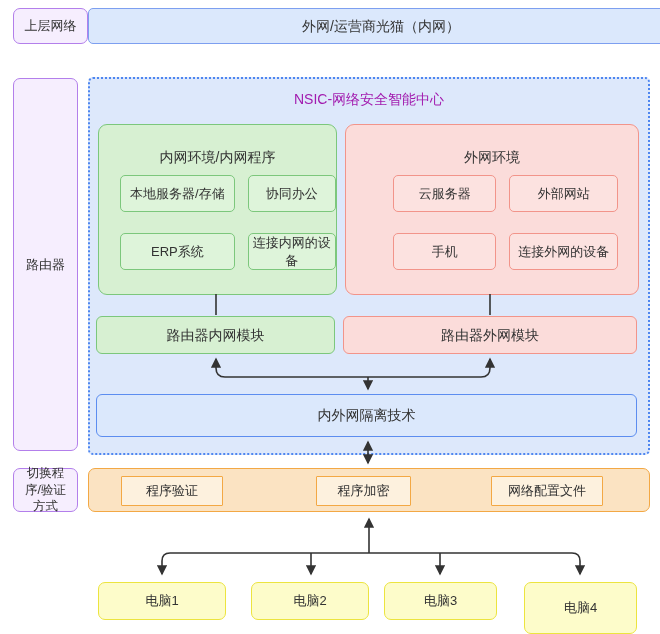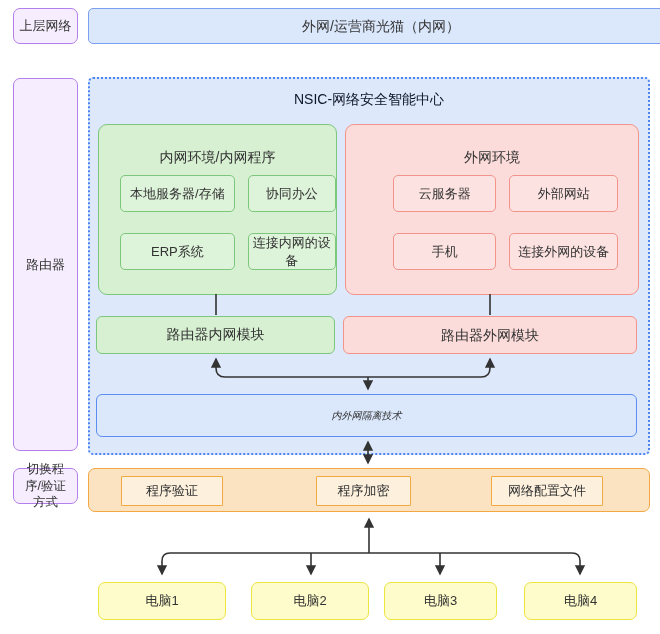--- a/index.html
+++ b/index.html
@@ -8,50 +8,50 @@
   .bx{position:absolute;box-sizing:border-box;display:flex;align-items:center;justify-content:center;
       text-align:center;font-size:13px;line-height:1.35;color:#333;}
   
   .plabel{background:var(--purple-bg,#f6eefe);border:1px solid var(--purple-border,#b37feb);
           border-radius:7px;font-size:13px;padding:2px;}
   
   .bluebar{background:var(--blue-bg,#dbe8fc);border:1px solid var(--blue-border,#7d9ff0);border-radius:5px;font-size:14px;}
   
   .nsic{position:absolute;box-sizing:border-box;background:var(--nsic-bg,#dde8fb);
         border:2px dotted var(--blue-dash-border,#4e86f0);border-radius:5px;}
-  .nsic-title{position:absolute;left:0;right:0;top:12px;text-align:center;font-size:14px;color:#0f172a;}
+  .nsic-title{position:absolute;left:0;right:0;top:12px;text-align:center;font-size:14px;color:#a21caf;}
   
   .env{position:absolute;box-sizing:border-box;border-radius:9px;}
   .env-green{background:var(--green-bg,#d7f0d2);border:1px solid var(--green-border,#7cc77c);}
   .env-red{background:var(--red-bg,#fbdcda);border:1px solid var(--red-border,#f2948a);}
   .env-title{position:absolute;left:0;right:0;top:24px;text-align:center;font-size:14px;}
   .env-grid{position:absolute;top:50px;display:grid;grid-auto-rows:37px;row-gap:21px;column-gap:13px;}
   .cell{box-sizing:border-box;display:flex;align-items:center;justify-content:center;
         border-radius:5px;font-size:13px;text-align:center;}
   .cell-green{background:var(--green-inner-bg,#def4da);border:1px solid var(--green-border,#7cc77c);}
   .cell-red{background:var(--red-inner-bg,#fce2e0);border:1px solid var(--red-border,#f2948a);}
   
   .mod{border-radius:6px;font-size:14px;}
   .mod-green{background:var(--green-bg,#d7f0d2);border:1px solid var(--green-border,#7cc77c);}
   .mod-red{background:var(--red-bg,#fbdcda);border:1px solid var(--red-border,#f2948a);}
   
-  .iso{background:var(--blue-bg,#dbe8fc);border:1px solid var(--blue-strong-border,#5c8df0);border-radius:6px;font-size:10px;font-style:italic;}
+  .iso{background:var(--blue-bg,#dbe8fc);border:1px solid var(--blue-strong-border,#5c8df0);border-radius:6px;font-size:14px;}
   
   .orange{background:var(--orange-bg,#fbe3c2);border:1px solid var(--orange-border,#f3a844);border-radius:7px;}
   .ocell{background:var(--orange-inner-bg,#fdf1de);border:1px solid var(--orange-border,#f3a844);border-radius:1px;}
   
   .pc{background:var(--yellow-bg,#fdfcca);border:1.5px solid var(--yellow-border,#ece43f);border-radius:7px;}
   svg.wires{position:absolute;left:0;top:0;pointer-events:none;}
 </style>
 </head>
 <body>
 
 <div id="canvas">
 
-  <div class="bx plabel" style="left:13px;top:8px;width:65px;height:36px;">上层网络</div>
+  <div class="bx plabel" style="left:13px;top:8px;width:75px;height:36px;">上层网络</div>
   <div class="bx bluebar" style="left:88px;top:8px;width:586px;height:36px;">外网/运营商光猫（内网）</div>
 
   <div class="bx plabel" style="left:13px;top:78px;width:65px;height:373px;">路由器</div>
 
   <div class="nsic" style="left:88px;top:77px;width:562px;height:378px;">
     <div class="nsic-title">NSIC-网络安全智能中心</div>
 
     <div class="env env-green" style="left:8px;top:45px;width:239px;height:171px;">
       <div class="env-title">内网环境/内网程序</div>
       <div class="env-grid" style="left:21px;right:0;grid-template-columns:1.3fr 1fr;">
@@ -66,36 +66,36 @@
       <div class="env-title">外网环境</div>
       <div class="env-grid" style="left:47px;right:20px;grid-template-columns:1fr 1.05fr;">
         <div class="cell cell-red">云服务器</div>
         <div class="cell cell-red">外部网站</div>
         <div class="cell cell-red">手机</div>
         <div class="cell cell-red">连接外网的设备</div>
       </div>
     </div>
   </div>
 
-  <div class="bx mod mod-green" style="left:96px;top:316px;width:239px;height:38px;font-family:Liberation Serif, serif;">路由器内网模块</div>
+  <div class="bx mod mod-green" style="left:96px;top:316px;width:239px;height:38px;">路由器内网模块</div>
   <div class="bx mod mod-red" style="left:343px;top:316px;width:294px;height:38px;">路由器外网模块</div>
 
   <div class="bx iso" style="left:96px;top:394px;width:541px;height:43px;">内外网隔离技术</div>
 
-  <div class="bx plabel" style="left:13px;top:468px;width:65px;height:36px;font-size:12.5px;padding:2px 5px;">切换程序/验证方式</div>
+  <div class="bx plabel" style="left:13px;top:468px;width:65px;height:44px;font-size:12.5px;padding:2px 5px;">切换程序/验证方式</div>
   <div class="orange" style="position:absolute;left:88px;top:468px;width:562px;height:44px;box-sizing:border-box;">
     <div class="bx ocell" style="left:32px;top:7px;width:102px;height:30px;">程序验证</div>
     <div class="bx ocell" style="left:227px;top:7px;width:95px;height:30px;">程序加密</div>
     <div class="bx ocell" style="left:402px;top:7px;width:112px;height:30px;">网络配置文件</div>
   </div>
 
   <div class="bx pc" style="left:98px;top:582px;width:128px;height:38px;">电脑1</div>
   <div class="bx pc" style="left:251px;top:582px;width:118px;height:38px;">电脑2</div>
   <div class="bx pc" style="left:384px;top:582px;width:113px;height:38px;">电脑3</div>
-  <div class="bx pc" style="left:524px;top:582px;width:113px;height:38px;">电脑4</div>
+  <div class="bx pc" style="left:524px;top:582px;width:113px;height:52px;">电脑4</div>
 
   <svg class="wires" width="660" height="634" viewBox="0 0 660 634">
     <defs>
       <marker id="ah" viewBox="0 0 10 10" refX="8.5" refY="5" markerWidth="6.5" markerHeight="6.5" orient="auto-start-reverse">
         <path d="M0,0 L10,5 L0,10 z" fill="#333"></path>
       </marker>
     </defs>
     <g stroke="#333" stroke-width="1.6" fill="none">
 
       <path d="M216,294 V315"></path>

